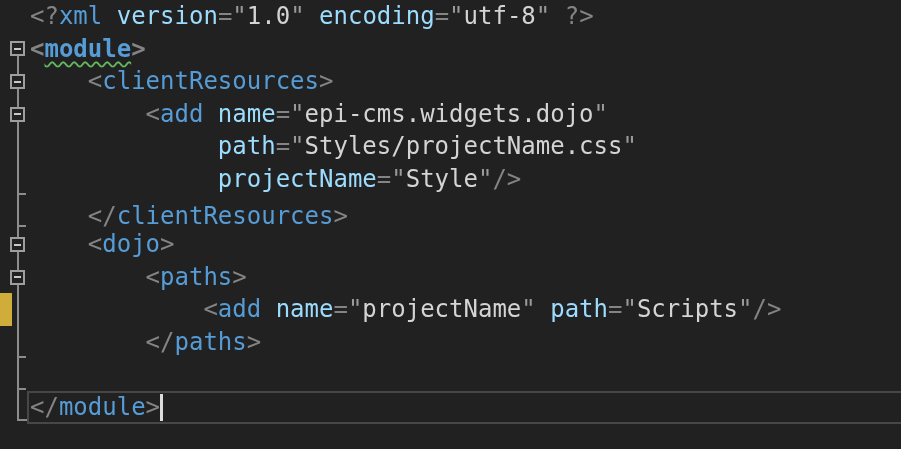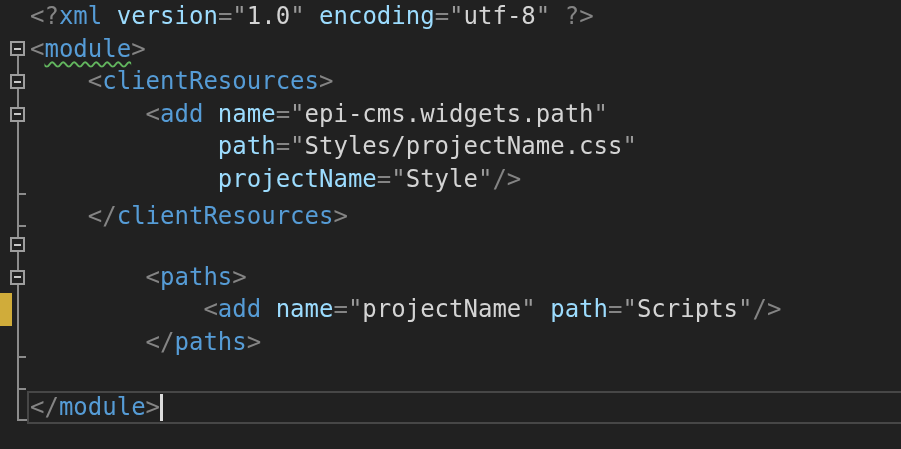--- a/index.html
+++ b/index.html
@@ -116,26 +116,27 @@
       </div>
       <div class="fold-box" style="left: 10px; top: 237px;">
         <div class="minus"></div>
       </div>
       <div class="fold-box" style="left: 10px; top: 269.6px;">
         <div class="minus"></div>
       </div>
     </div>
   <div class="code-layer" id="code-layer">
       <div class="code-line" style="top: 0px;"><span class="tok-d">&lt;?</span><span class="tok-t">xml</span><span class="tok-d"> </span><span class="tok-a">version</span><span class="tok-d">=</span><span class="tok-q">"</span><span class="tok-s">1.0</span><span class="tok-q">"</span><span class="tok-d"> </span><span class="tok-a">encoding</span><span class="tok-d">=</span><span class="tok-q">"</span><span class="tok-s">utf-8</span><span class="tok-q">"</span><span class="tok-d"> ?&gt;</span></div>
-      <div class="code-line" style="top: 32.6px;"><span class="tok-d">&lt;</span><span class="tok-tw">module</span><span class="tok-d">&gt;</span></div>
+      <div class="code-line" style="top: 32.6px; font-weight: bold;"><span class="tok-d">&lt;</span><span class="tok-tw">module</span><span class="tok-d">&gt;</span></div>
       <div class="code-line" style="top: 65.2px; text-align: center;"><span class="tok-d">    &lt;</span><span class="tok-t">clientResources</span><span class="tok-d">&gt;</span></div>
-      <div class="code-line" style="top: 97.8px;"><span class="tok-d">        &lt;</span><span class="tok-t">add</span><span class="tok-d"> </span><span class="tok-a">name</span><span class="tok-d">=</span><span class="tok-q">"</span><span class="tok-s">epi-cms.widgets.path</span><span class="tok-q">"</span></div>
+      <div class="code-line" style="top: 97.8px;"><span class="tok-d">        &lt;</span><span class="tok-t">add</span><span class="tok-d"> </span><span class="tok-a">name</span><span class="tok-d">=</span><span class="tok-q">"</span><span class="tok-s">epi-cms.widgets.dojo</span><span class="tok-q">"</span></div>
       <div class="code-line" style="top: 130.4px;"><span class="tok-d">             </span><span class="tok-a">path</span><span class="tok-d">=</span><span class="tok-q">"</span><span class="tok-s">Styles/projectName.css</span><span class="tok-q">"</span></div>
       <div class="code-line" style="top: 163px;"><span class="tok-d">             </span><span class="tok-a">projectName</span><span class="tok-d">=</span><span class="tok-q">"</span><span class="tok-s">Style</span><span class="tok-q">"</span><span class="tok-d">/&gt;</span></div>
       <div class="code-line" style="top: 200px;"><span class="tok-d">    &lt;/</span><span class="tok-t">clientResources</span><span class="tok-d">&gt;</span></div>
+      <div class="code-line" style="top: 228.2px;"><span class="tok-d">    &lt;</span><span class="tok-t">dojo</span><span class="tok-d">&gt;</span></div>
       <div class="code-line" style="top: 260.8px;"><span class="tok-d">        &lt;</span><span class="tok-t">paths</span><span class="tok-d">&gt;</span></div>
       <div class="code-line" style="top: 293.4px;"><span class="tok-d">            &lt;</span><span class="tok-t">add</span><span class="tok-d"> </span><span class="tok-a">name</span><span class="tok-d">=</span><span class="tok-q">"</span><span class="tok-s">projectName</span><span class="tok-q">"</span><span class="tok-d"> </span><span class="tok-a">path</span><span class="tok-d">=</span><span class="tok-q">"</span><span class="tok-s">Scripts</span><span class="tok-q">"</span><span class="tok-d">/&gt;</span></div>
       <div class="code-line" style="top: 326px;"><span class="tok-d">        &lt;/</span><span class="tok-t">paths</span><span class="tok-d">&gt;</span></div>
       <div class="code-line" style="top: 391.2px; text-align: center;"><span class="tok-d">&lt;/</span><span class="tok-t">module</span><span class="tok-d">&gt;</span></div>
     </div>
   <div class="overlay-layer" id="overlay-layer">
       <div class="current-line-border" style="top: 391.2px;"></div>
       <div class="caret" style="left: 160.043px; top: 394.2px;"></div>
     </div>
 </div>

